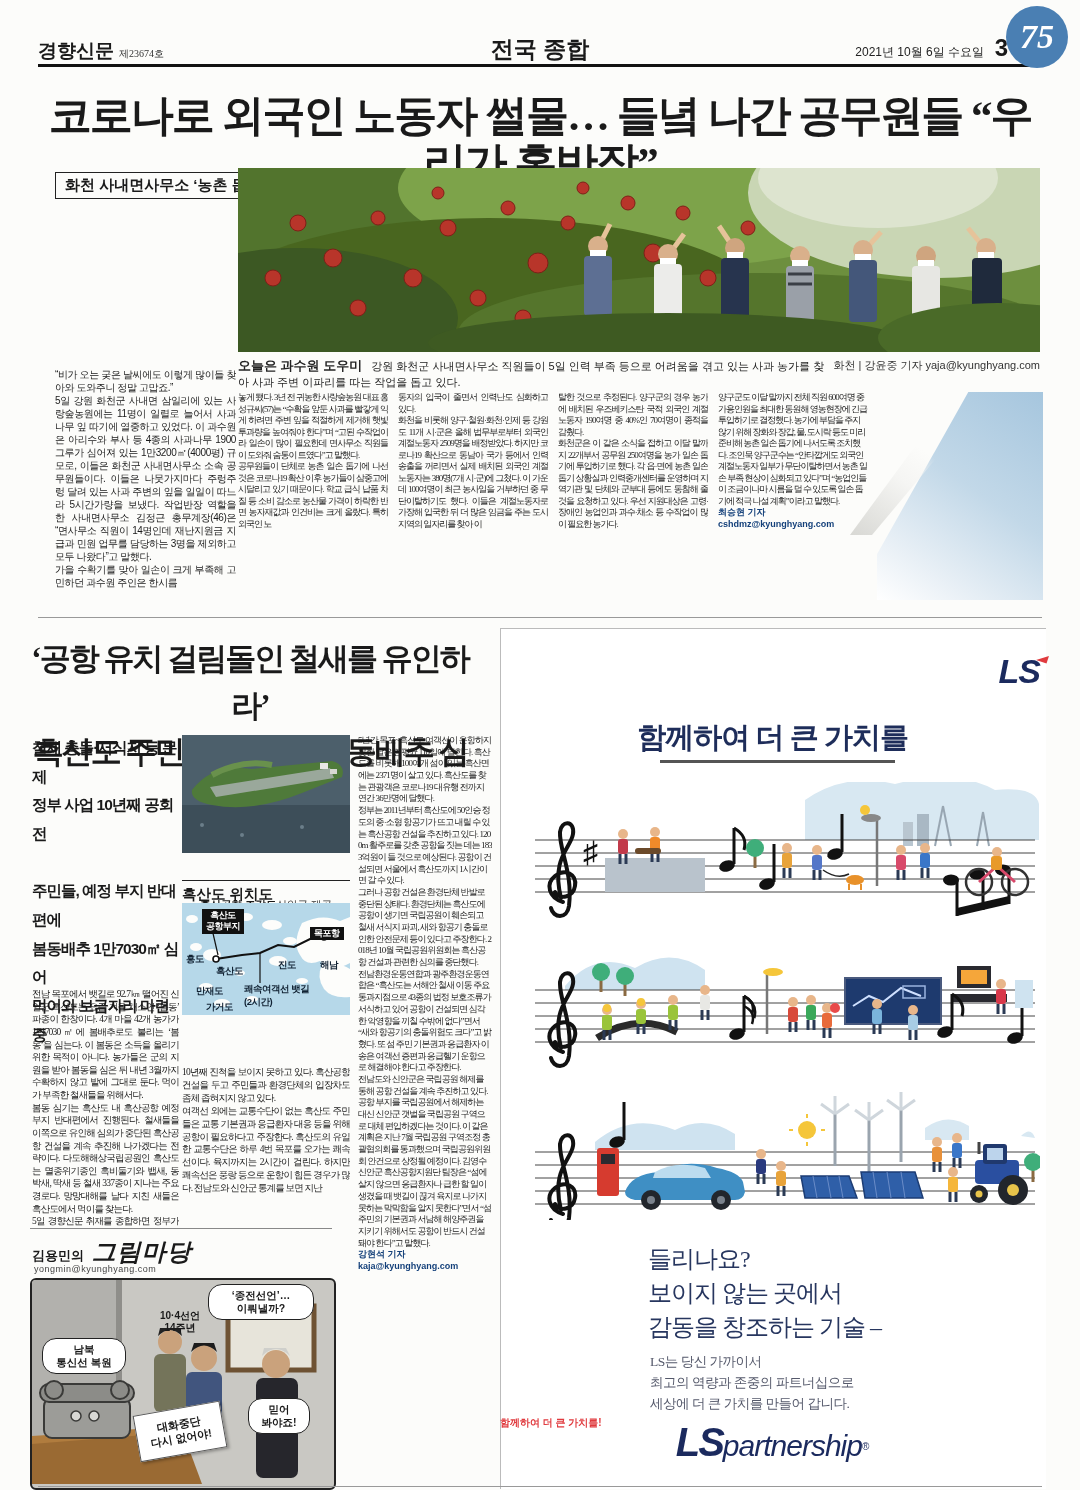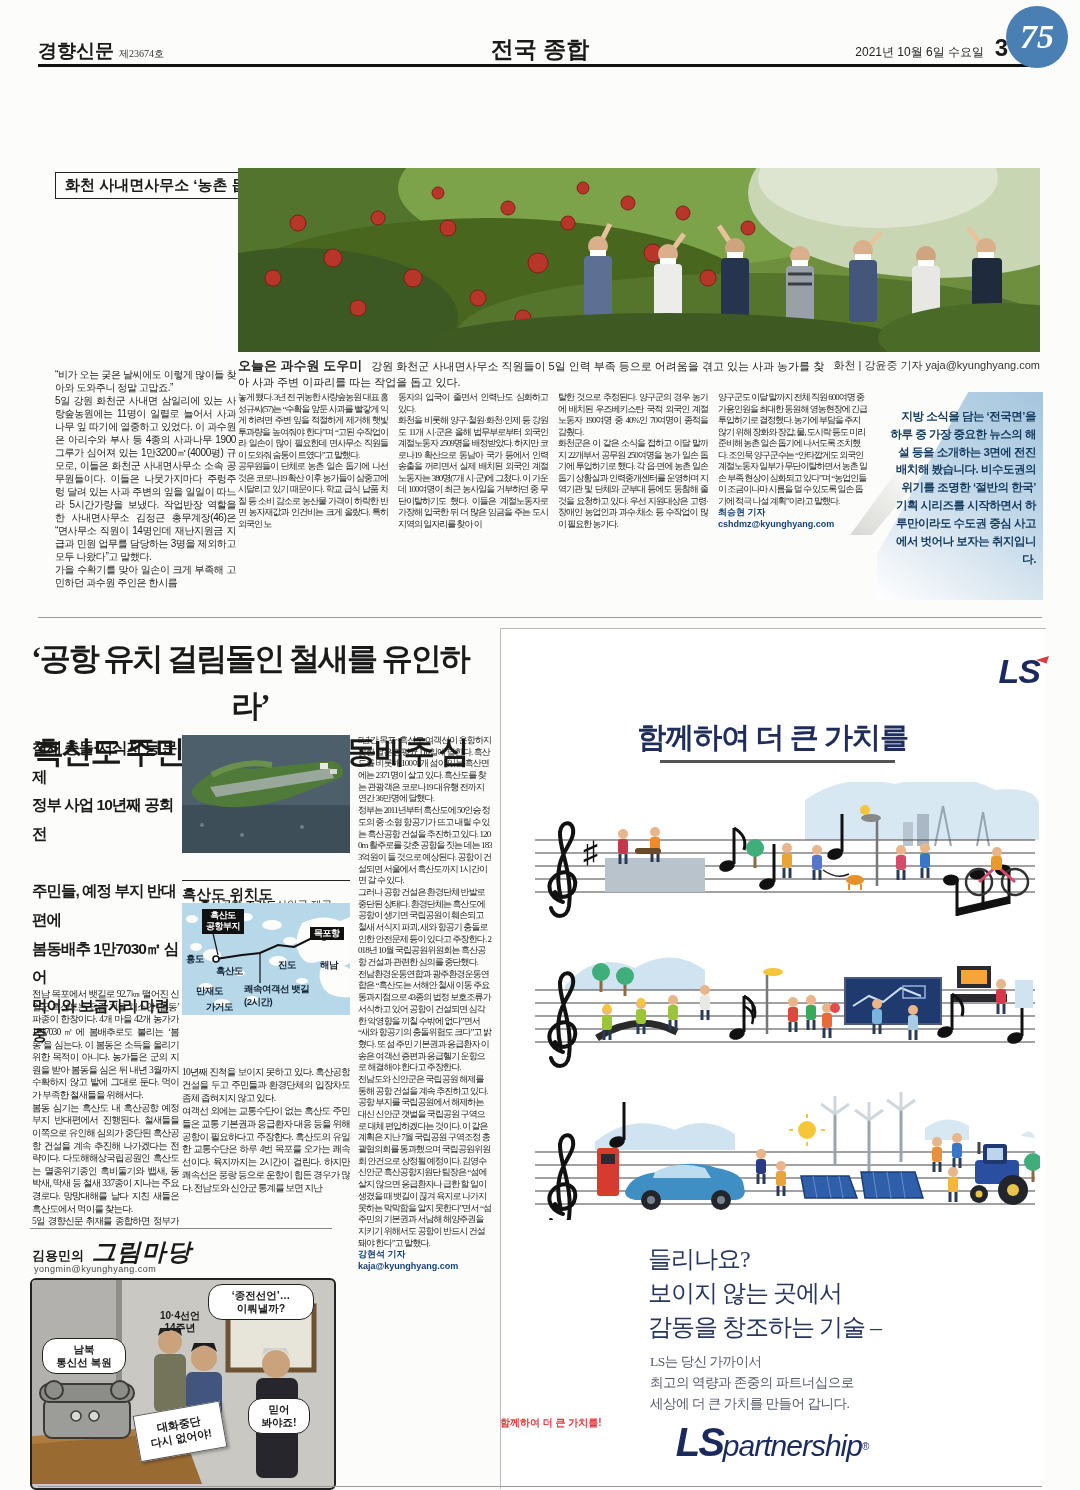--- a/index.html
+++ b/index.html
@@ -112,20 +112,21 @@
 
   <div class="abs mast-paper">
     <span>경향신문</span><span class="mast-ed">제23674호</span>
   </div>
   <div class="abs mast-section">전국 종합</div>
   <div class="abs mast-date">2021년 10월 6일 수요일</div>
   <div class="abs mast-page">3</div>
   <div class="abs rule-main"></div>
   <div class="abs logo75">75</div>
 
+  <div class="abs a1-headline">코로나로 외국인 노동자 썰물… 들녘 나간 공무원들 “우리가 홍반장”</div>
   <div class="abs a1-kicker">화천 사내면사무소 ‘농촌 돕기’</div>
   <div class="abs a1-lead pre just">“비가 오는 궂은 날씨에도 이렇게 많이들 찾아와 도와주니 정말 고맙죠.”
 5일 강원 화천군 사내면 삼일리에 있는 사랑숲농원에는 11명이 일렬로 늘어서 사과나무 잎 따기에 열중하고 있었다. 이 과수원은 아리수와 부사 등 4종의 사과나무 1900그루가 심어져 있는 1만3200㎡(4000평) 규모로, 이들은 화천군 사내면사무소 소속 공무원들이다. 이들은 나뭇가지마다 주렁주렁 달려 있는 사과 주변의 잎을 일일이 따느라 5시간가량을 보냈다. 작업반장 역할을 한 사내면사무소 김정근 총무계장(46)은 “면사무소 직원이 14명인데 재난지원금 지급과 민원 업무를 담당하는 3명을 제외하고 모두 나왔다”고 말했다.
 가을 수확기를 맞아 일손이 크게 부족해 고민하던 과수원 주인은 한시름</div>
 
   <div class="abs a1-photo">
     <svg width="802" height="184" viewBox="0 0 802 184">
       <rect width="802" height="184" fill="#6d8f3e"></rect>
       <ellipse cx="120" cy="30" rx="200" ry="90" fill="#52742d"></ellipse>
       <ellipse cx="420" cy="20" rx="260" ry="80" fill="#7da34a"></ellipse>
@@ -219,21 +220,20 @@
     <div class="a1-col pre just">탈한 것으로 추정된다. 양구군의 경우 농가에 배치된 우즈베키스탄 국적 외국인 계절노동자 190여명 중 40%인 70여명이 종적을 감췄다.
 화천군은 이 같은 소식을 접하고 이달 말까지 22개부서 공무원 250여명을 농가 일손 돕기에 투입하기로 했다. 각 읍·면에 농촌 일손 돕기 상황실과 인력중개센터를 운영하며 지역기관 및 단체와 군부대 등에도 동참해 줄 것을 요청하고 있다. 우선 지원대상은 고령·장애인 농업인과 과수·채소 등 수작업이 많이 필요한 농가다.</div>
     <div class="a1-col">
       <span class="pre just">양구군도 이달 말까지 전체 직원 600여명 중 가용인원을 최대한 동원해 영농현장에 긴급 투입하기로 결정했다. 농가에 부담을 주지 않기 위해 장화와 장갑, 물, 도시락 등도 미리 준비해 농촌 일손 돕기에 나서도록 조치했다. 조인묵 양구군수는 “안타깝게도 외국인 계절노동자 일부가 무단이탈하면서 농촌 일손 부족 현상이 심화되고 있다”며 “농업인들이 조금이나마 시름을 덜 수 있도록 일손 돕기에 적극 나설 계획”이라고 말했다.</span>
       <div class="byline">최승현 기자 cshdmz@kyunghyang.com</div>
     </div>
   </div>
 
   <div class="abs note"></div>
   <div class="abs note-curl"></div>
-  <div class="abs note-text">지방 소식을 담는 ‘전국면’을 하루 중 가장 중요한 뉴스의 해설 등을 소개하는 3면에 전진 배치해 봤습니다. 비수도권의 위기를 조명한 ‘절반의 한국’ 기획 시리즈를 시작하면서 하루만이라도 수도권 중심 사고에서 벗어나 보자는 취지입니다.</div>
 
   <div class="abs rule-div"></div>
 
   <div class="abs a2-headline">
     <div>‘공항 유치 걸림돌인 철새를 유인하라’</div>
     <div>흑산도 주민 염원 담아 봄동배추 심기</div>
   </div>
   <div class="abs a2-subhead pre">철새 충돌·서식지 등 문제
 정부 사업 10년째 공회전
 

